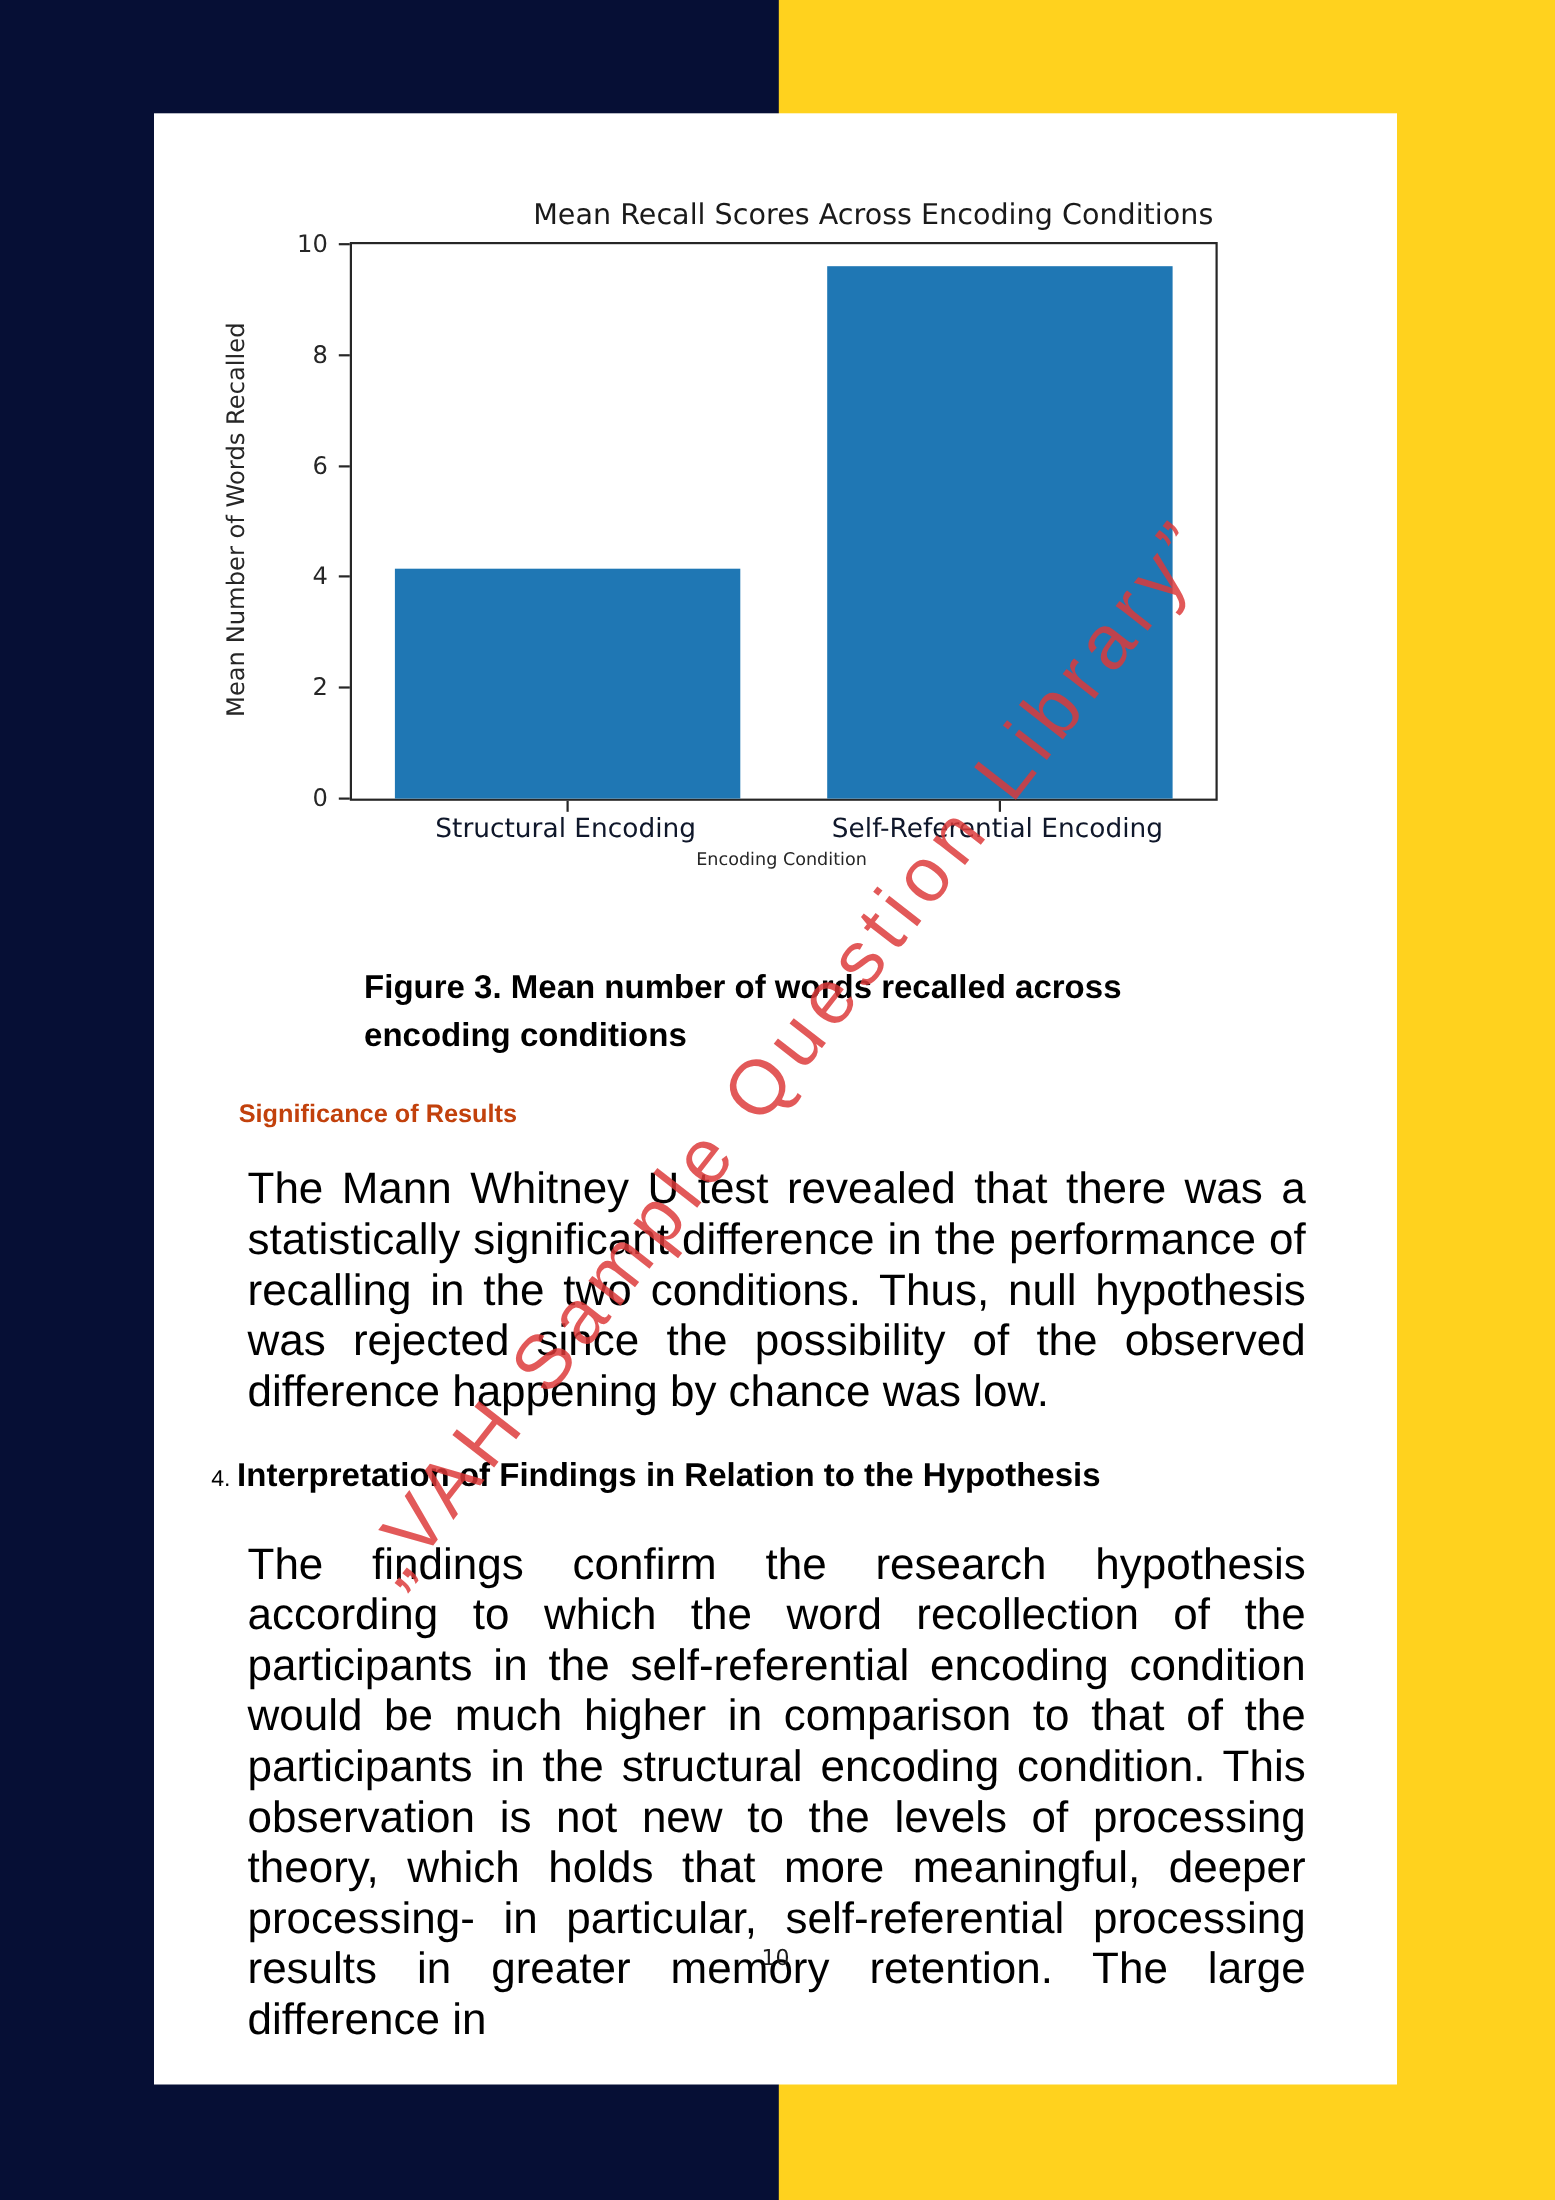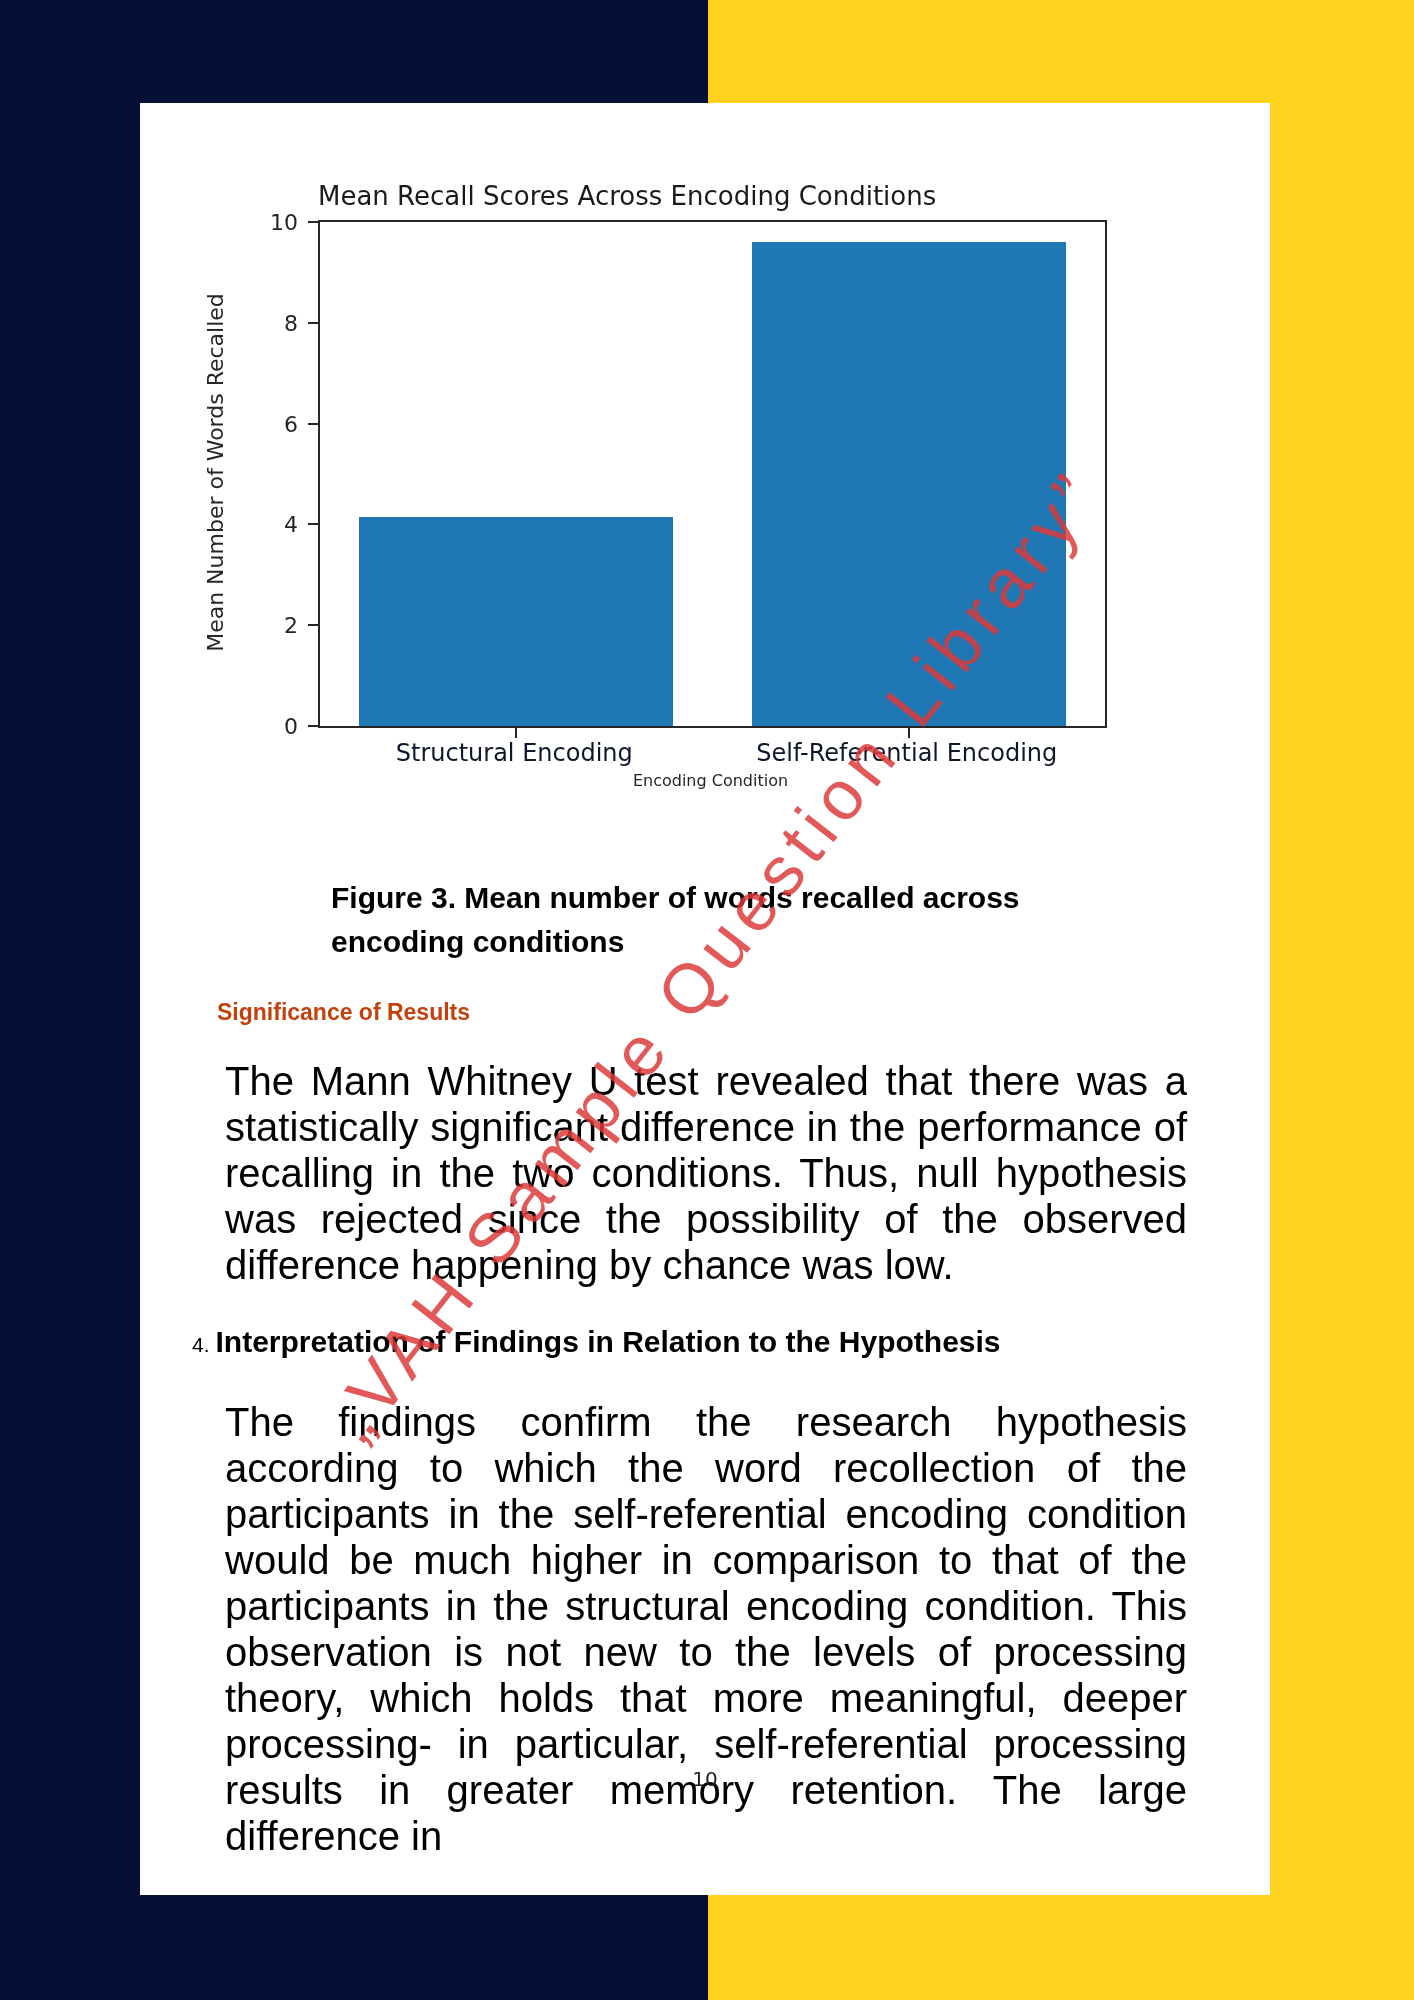--- a/index.html
+++ b/index.html
@@ -2,21 +2,21 @@
 <html><head>
 <meta charset="utf-8">
 <style>
   html,body{margin:0;padding:0;}
   .canvas{position:relative;width:1414px;height:2000px;overflow:hidden;background:#060f35;font-family:"Liberation Sans",sans-serif;}
   .bg-left{position:absolute;left:0;top:0;width:708px;height:2000px;background:#060f35;}
   .bg-right{position:absolute;left:708px;top:0;width:706px;height:2000px;background:#ffd21e;}
   .page{position:absolute;left:140px;top:103px;width:1130px;height:1792px;background:#ffffff;overflow:hidden;}
 
   
-  .chart-title{position:absolute;left:178px;top:78px;width:785px;text-align:left;
+  .chart-title{position:absolute;left:178px;top:78px;width:785px;text-align:right;
     font-family:"DejaVu Sans",sans-serif;font-size:26px;color:#1a1a1a;}
   .plot{position:absolute;left:178px;top:117px;width:785px;height:504px;border:2px solid #262626;background:#ffffff;}
   .bar{position:absolute;bottom:0;}
   .ytick{position:absolute;left:-12px;width:10px;height:2px;background:#262626;}
   .yticklabel{position:absolute;left:-22px;transform:translateX(-100%);
     font-family:"DejaVu Sans",sans-serif;font-size:22px;color:#262626;}
   .xtick{position:absolute;bottom:-12px;width:2px;height:10px;background:#262626;transform:translateX(-50%);}
   .xticklabels{position:absolute;left:178px;top:636px;width:785px;display:flex;}
   .xticklabel{flex:1;text-align:center;font-family:"DejaVu Sans",sans-serif;font-size:24px;color:#0f172a;}
   .xlabel{position:absolute;left:178px;top:668px;width:785px;text-align:center;

